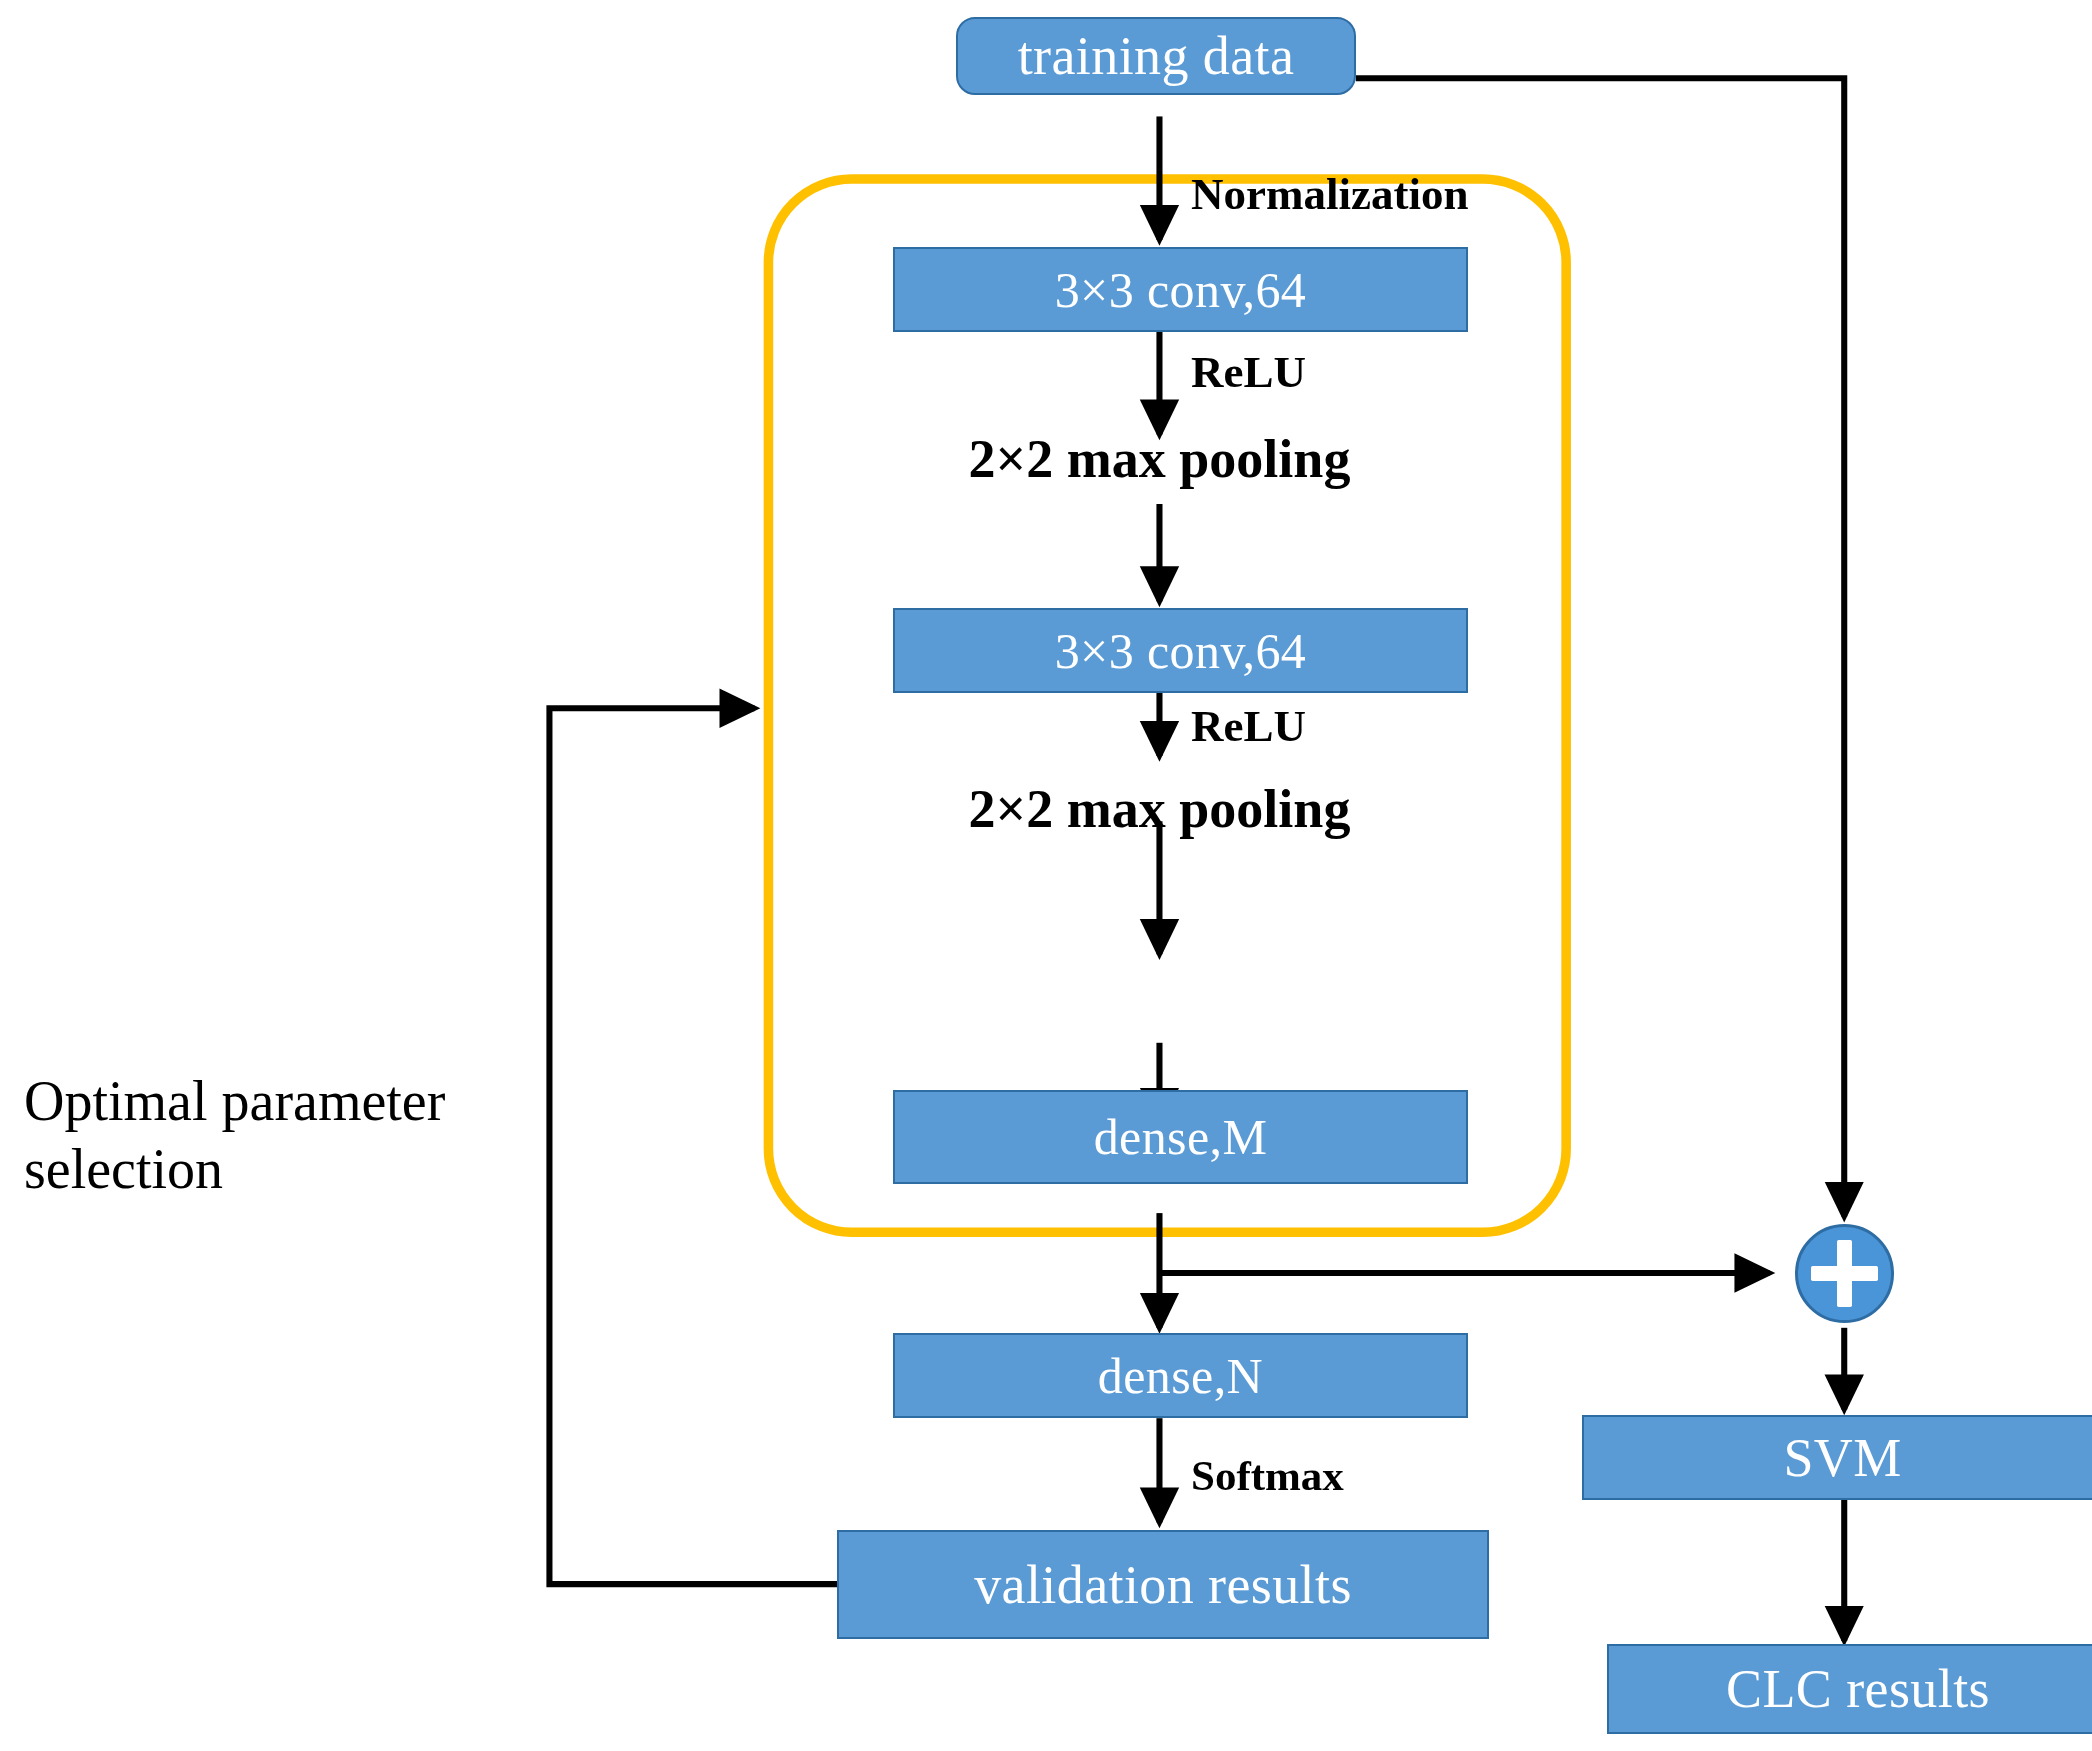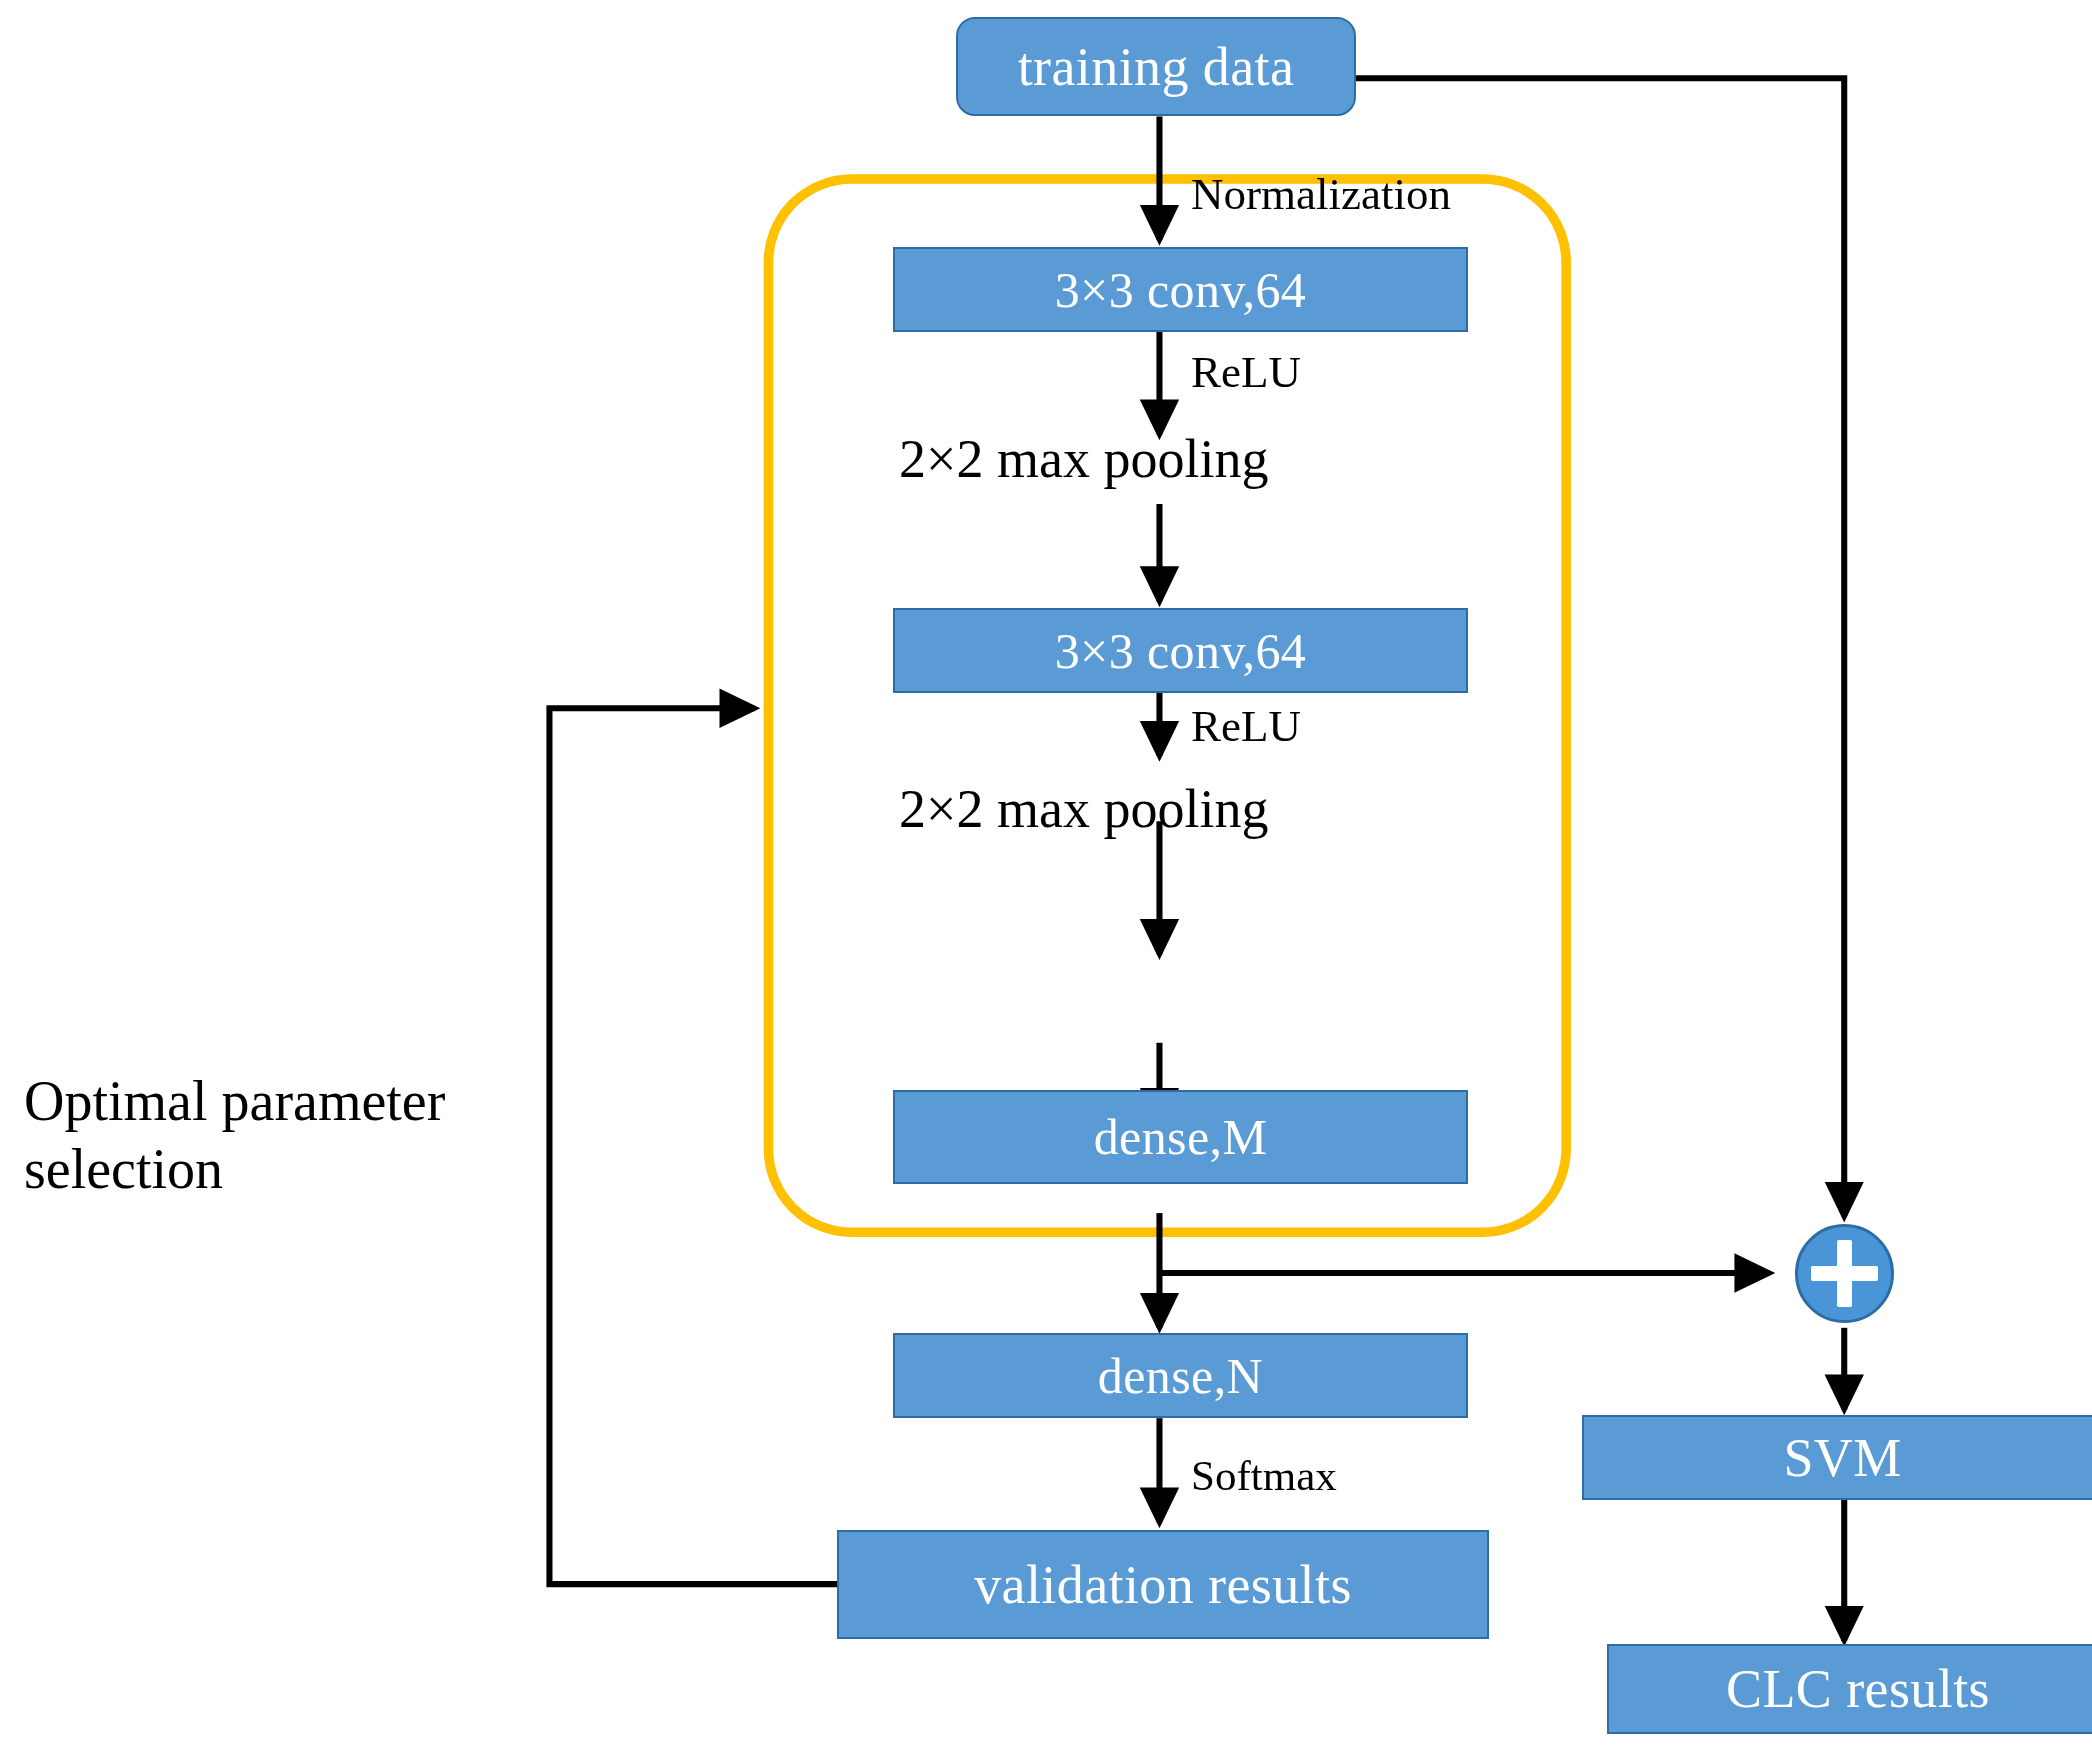--- a/index.html
+++ b/index.html
@@ -41,21 +41,21 @@
     border-radius: 19px;
   }
   .free-label {
     position: absolute;
     color: #000000;
     font-family: "Liberation Serif", "DejaVu Serif", serif;
     white-space: nowrap;
     line-height: 1.08;
     z-index: 4;
   }
-  .label-center { text-align: left; }
+  .label-center { text-align: center; font-weight: bold; }
   .label-left { text-align: left; white-space: normal; }
   .plus-node {
     position: absolute;
     box-sizing: border-box;
     border-radius: 50%;
     background: #4A94D8;
     border: 3.5px solid #2E6DA4;
     z-index: 5;
   }
   .plus-node .bar-h {
@@ -115,21 +115,21 @@
       <path d="M 1560 90 L 2122 90 L 2122 1400" marker-end="url(#ah)"></path>
 
       <path d="M 963 1823 L 632 1823 L 632 815 L 868 815" marker-end="url(#ah)"></path>
 
       <line x1="2122" y1="1528" x2="2122" y2="1622" marker-end="url(#ah)"></line>
 
       <line x1="2122" y1="1726" x2="2122" y2="1888" marker-end="url(#ah)"></line>
     </g>
   </svg>
 
-  <div class="node rounded" style="left:956px; top:17.4px; width:400px; height:99px; font-size:54px;">
+  <div class="node rounded" style="left:956px; top:17.4px; width:400px; height:78px; font-size:54px;">
     <span>training  data</span>
   </div>
 
   <div class="node" style="left:893px; top:247px; width:575px; height:85px; font-size:50px;">
     <span>3×3 conv,64</span>
   </div>
 
   <div class="node" style="left:893px; top:608px; width:575px; height:85px; font-size:50px;">
     <span>3×3 conv,64</span>
   </div>

